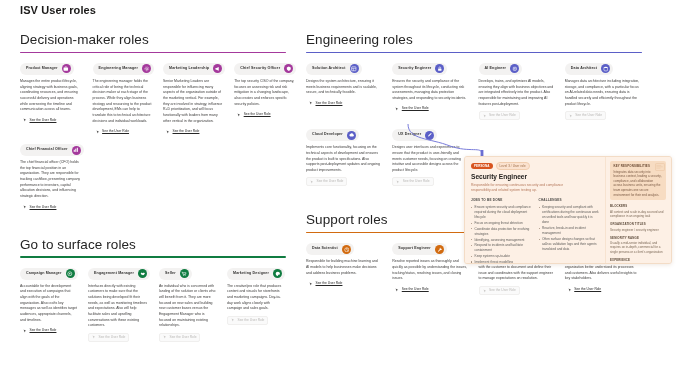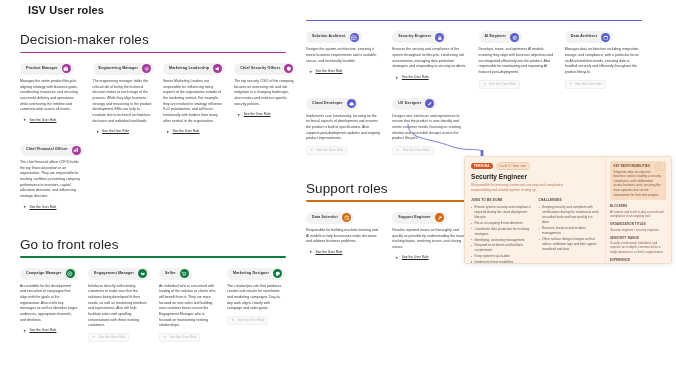--- a/index.html
+++ b/index.html
@@ -7,21 +7,21 @@
     width:676px;height:382px;overflow:hidden;
     background:#ffffff;
     font-family:"Liberation Sans","DejaVu Sans",sans-serif;
     color:#201f1e;
     -webkit-font-smoothing:antialiased;
   }
   .page{position:relative;width:676px;height:382px;background:#fff;}
 
   
   .topbar{
-    height:20px;padding:4px 0 0 28px;box-sizing:border-box;
+    height:20px;padding:4px 0 0 20px;box-sizing:border-box;
     background:#ffffff;
   }
   .app-title{font-size:11px;font-weight:700;color:#1b1a19;letter-spacing:.1px;}
 
   .content{
     position:relative;
     display:grid;grid-template-columns:300px 356px;
     column-gap:0;
     padding:0;
   }
@@ -212,21 +212,21 @@
                 <svg class="lic" viewBox="0 0 10 10">
                   <path d="M1.5 1 8 4.8 5 5.4 4.2 8.6z" fill="#4b4a49"></path>
                 </svg>
                 <span class="ltxt">See the User Role</span>
               </span>
             </div>
           </div>
         </div>
         <div style="height:14px"></div>
         <div class="section">
-          <div class="sec-title">Go to front roles</div>
+          <div class="sec-title">Go to surface roles</div>
           <div class="sec-rule" style="background:#107c41"></div>
           <div class="cards">
             <div class="card">
               <div class="card-head">
                 <span class="card-title">Campaign Manager</span>
                 <span class="role-ic" style="background:#107c41">
                   <svg viewBox="0 0 12 12" style="width:5.6px;height:5.6px">
                     <g fill="#fff" stroke="#fff" stroke-width="0">
                       <circle cx="6" cy="6" r="4.3" fill="none" stroke-width="1.3"></circle>
                       <circle cx="6" cy="6" r="1.5"></circle>
@@ -299,20 +299,21 @@
                   <path d="M1.5 1 8 4.8 5 5.4 4.2 8.6z" fill="#c9c7c5"></path>
                 </svg>
                 <span class="ltxt">See the User Role</span>
               </span>
             </div>
           </div>
         </div>
       </div>
     <div id="col-right">
         <div class="section right">
+          <div class="sec-title">Engineering roles</div>
           <div class="sec-rule" style="background:#5b5fc7"></div>
           <div class="cards">
             <div class="card">
               <div class="card-head">
                 <span class="card-title">Solution Architect</span>
                 <span class="role-ic" style="background:#5b5fc7">
                   <svg viewBox="0 0 12 12" style="width:5.6px;height:5.6px">
                     <g fill="#fff" stroke="#fff" stroke-width="0">
                       <rect x="1.4" y="1.8" width="9.2" height="8.4" rx="1" fill="none" stroke-width="1.3"></rect>
                       <path d="M1.4 5h9.2M5 5v5.2" stroke-width="1.1"></path>

